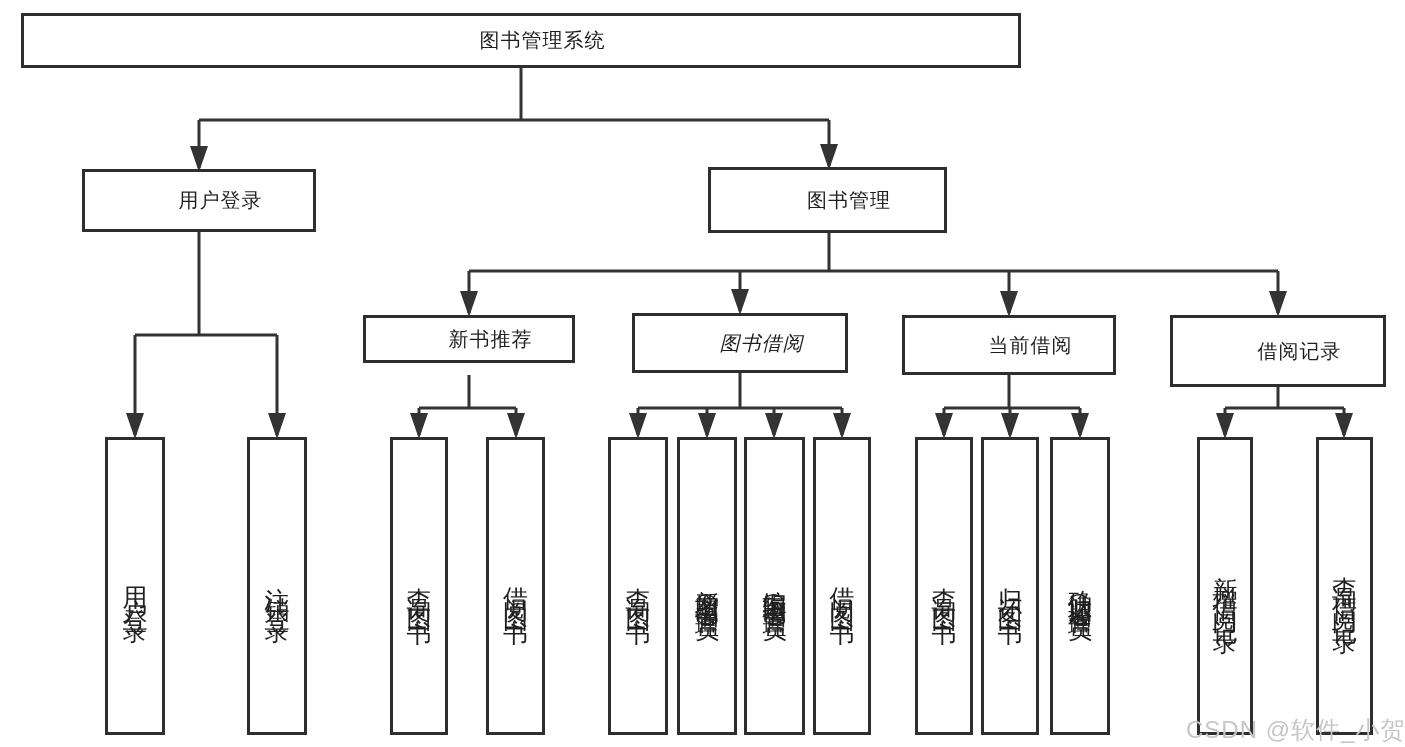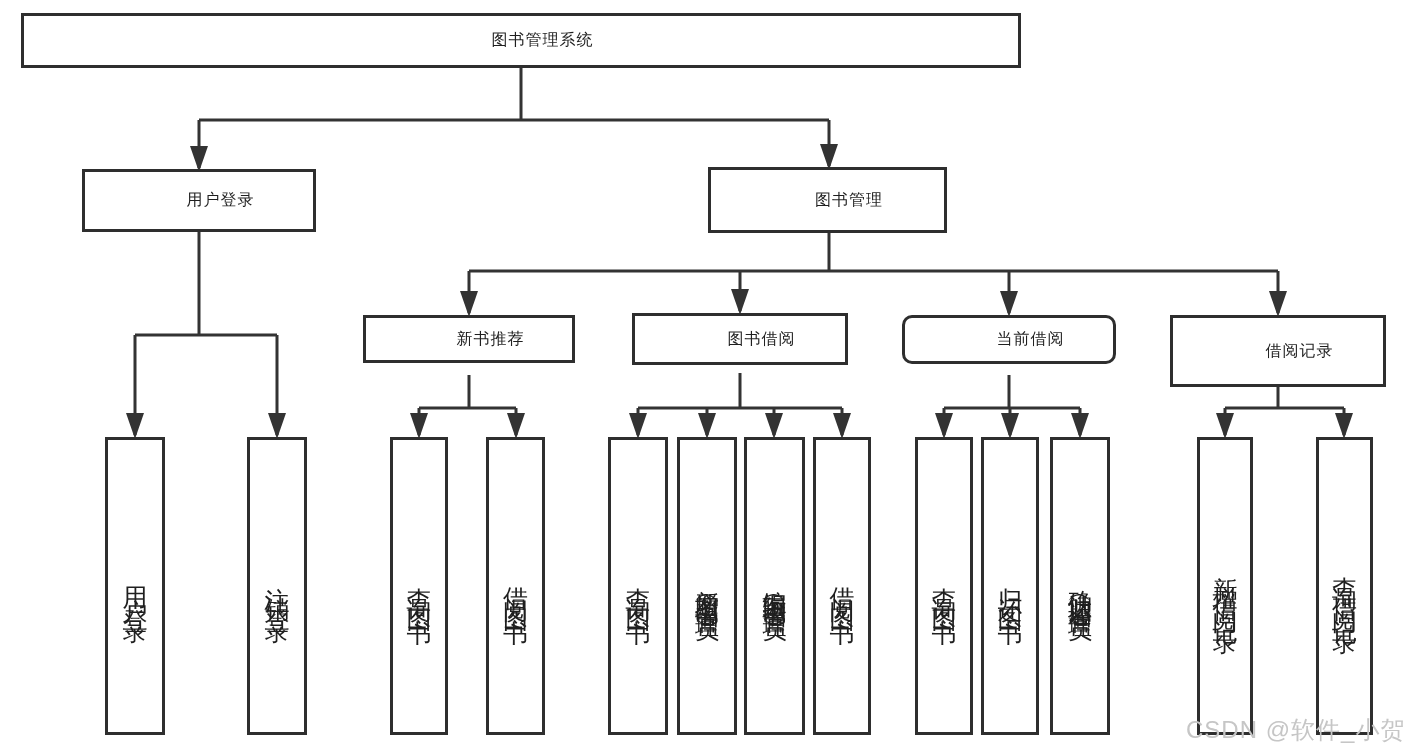--- a/index.html
+++ b/index.html
@@ -23,21 +23,21 @@
   }
   .box{
     position:absolute;
     box-sizing:border-box;
     background:#fff;
     border:3px solid #2e2e2e;
     display:flex;align-items:center;justify-content:center;
     z-index:1;
     text-align:center;
   }
-  .hbox{font-size:16px;letter-spacing:1px;padding-left:43px;}
+  .hbox{font-size:20px;letter-spacing:1px;padding-left:43px;}
   .vbox{
     writing-mode:vertical-rl;
     font-size:25px;
     letter-spacing:11px;
     line-height:1;
     padding-top:6px;
   }
   .vbox.tight{
     font-size:24px;
     letter-spacing:4px;
@@ -96,22 +96,22 @@
       <polygon points="1335,413 1353,413 1344,439"></polygon>
     </g>
   </svg>
 
   <div class="box hbox" style="left:21px;top:13px;width:1000px;height:55px;">图书管理系统</div>
 
   <div class="box hbox" style="left:82px;top:169px;width:234px;height:63px;">用户登录</div>
   <div class="box hbox" style="left:708px;top:167px;width:239px;height:66px;">图书管理</div>
 
   <div class="box hbox" style="left:363px;top:315px;width:212px;height:48px;">新书推荐</div>
-  <div class="box hbox" style="left:632px;top:313px;width:216px;height:52px;">图书借阅</div>
-  <div class="box hbox" style="left:902px;top:315px;width:214px;height:49px;border-radius:10px;">当前借阅</div>
+  <div class="box hbox" style="left:632px;top:313px;width:216px;height:60px;font-style:italic;">图书借阅</div>
+  <div class="box hbox" style="left:902px;top:315px;width:214px;height:60px;">当前借阅</div>
   <div class="box hbox" style="left:1170px;top:315px;width:216px;height:72px;">借阅记录</div>
 
   <div class="box vbox" style="left:105px;top:437px;width:60px;height:298px;">用户登录</div>
   <div class="box vbox" style="left:247px;top:437px;width:60px;height:298px;">注销登录</div>
 
   <div class="box vbox" style="left:390px;top:437px;width:58px;height:298px;">查询图书</div>
   <div class="box vbox" style="left:486px;top:437px;width:59px;height:298px;">借阅图书</div>
 
   <div class="box vbox" style="left:608px;top:437px;width:60px;height:298px;">查询图书</div>
   <div class="box vbox tight" style="left:677px;top:437px;width:60px;height:298px;">新增图书（管理员）</div>

